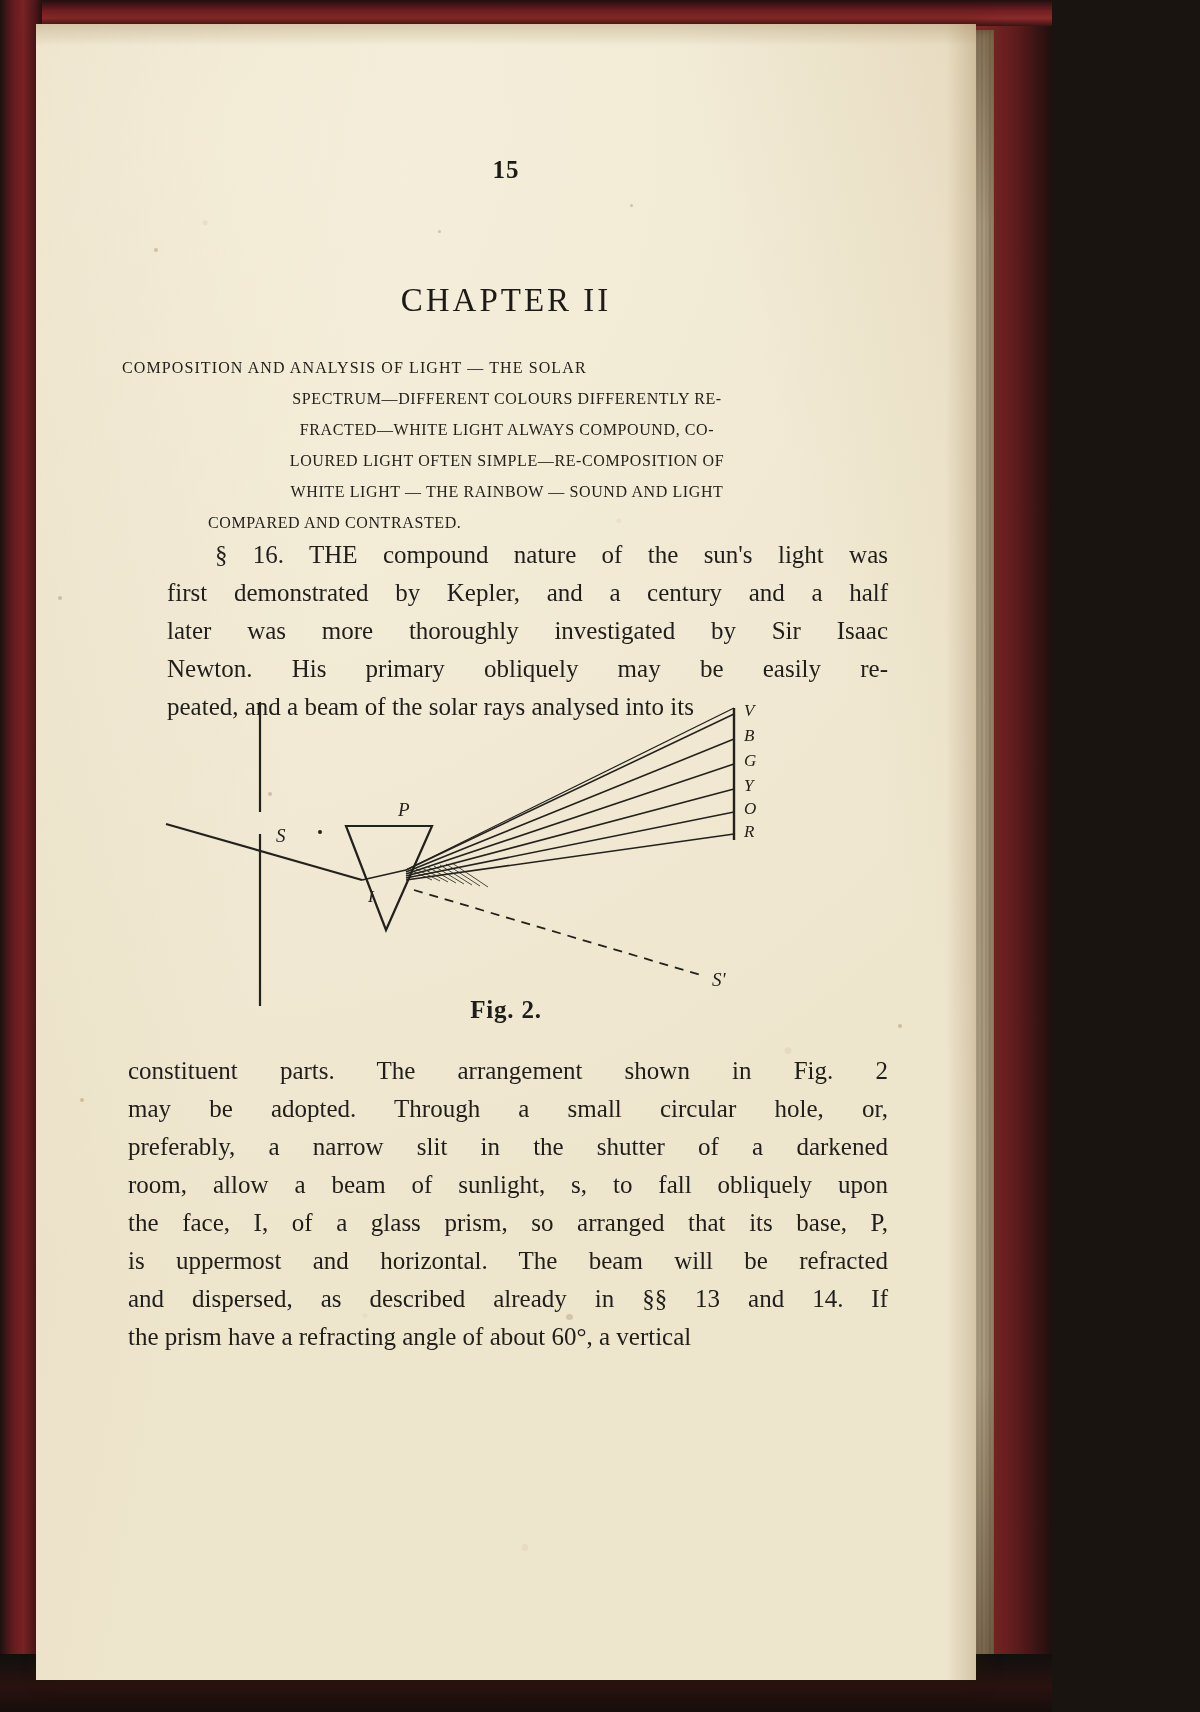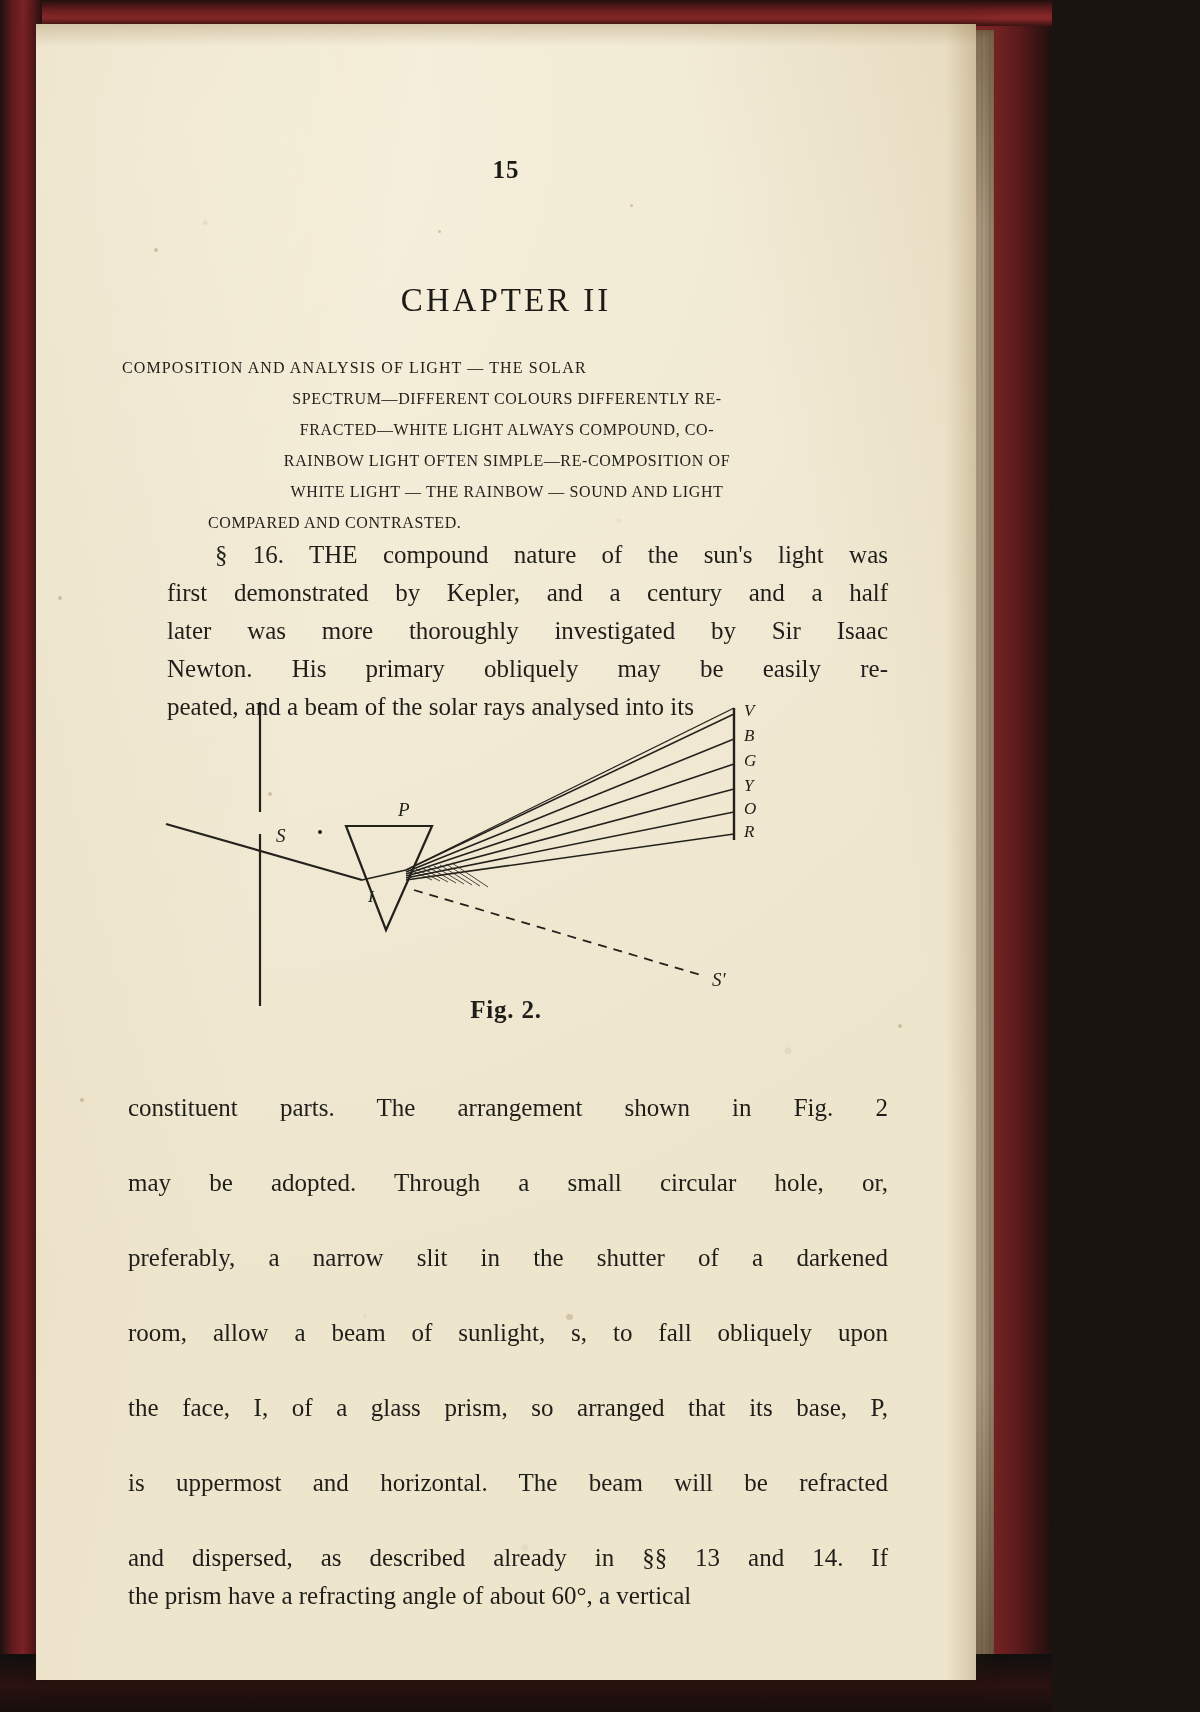--- a/index.html
+++ b/index.html
@@ -169,21 +169,21 @@
     font-size: 25px;
     line-height: 38px;
     text-align: justify;
     color: #201e1a;
   }
   .para-1 { top: 512px; }
   .para-1 .ln { display: block; margin-left: 39px; }
   .para-1 .ln.j { text-align: justify; text-align-last: justify; }
   .para-2 { top: 1028px; }
   .para-2 .ln { display: block; }
-  .para-2 .ln.j { text-align: justify; text-align-last: justify; margin-top: 37px; }
+  .para-2 .ln.j { text-align: justify; text-align-last: justify; }
 
   
   .figure-wrap {
     position: absolute;
     top: 660px;
     left: 78px;
     width: 790px;
     height: 340px;
   }
   .fig-caption {
@@ -227,21 +227,21 @@
     <div class="content">
 
       <div class="folio">15</div>
 
       <div class="chapter-title">CHAPTER II</div>
 
       <div class="synopsis">
         <span class="l syn-line-1">COMPOSITION  AND   ANALYSIS  OF   LIGHT — THE  SOLAR</span>
         <span class="l c">SPECTRUM—DIFFERENT   COLOURS  DIFFERENTLY  RE-</span>
         <span class="l c">FRACTED—WHITE   LIGHT   ALWAYS  COMPOUND,  CO-</span>
-        <span class="l c">RAINBOW  LIGHT  OFTEN  SIMPLE—RE-COMPOSITION  OF</span>
+        <span class="l c">LOURED  LIGHT  OFTEN  SIMPLE—RE-COMPOSITION  OF</span>
         <span class="l c">WHITE  LIGHT —  THE  RAINBOW — SOUND  AND  LIGHT</span>
         <span class="l" style="padding-left:86px;">COMPARED  AND  CONTRASTED.</span>
       </div>
 
       <div class="para para-1">
         <span class="ln j" style="padding-left:48px;">§ 16. THE compound nature of the sun's light was</span>
         <span class="ln j">first demonstrated by Kepler, and a century and a half</span>
         <span class="ln j">later was more thoroughly investigated by Sir Isaac</span>
         <span class="ln j">Newton.   His primary obliquely may be easily re-</span>
         <span class="ln">peated, and a beam of the solar rays analysed into its</span>

